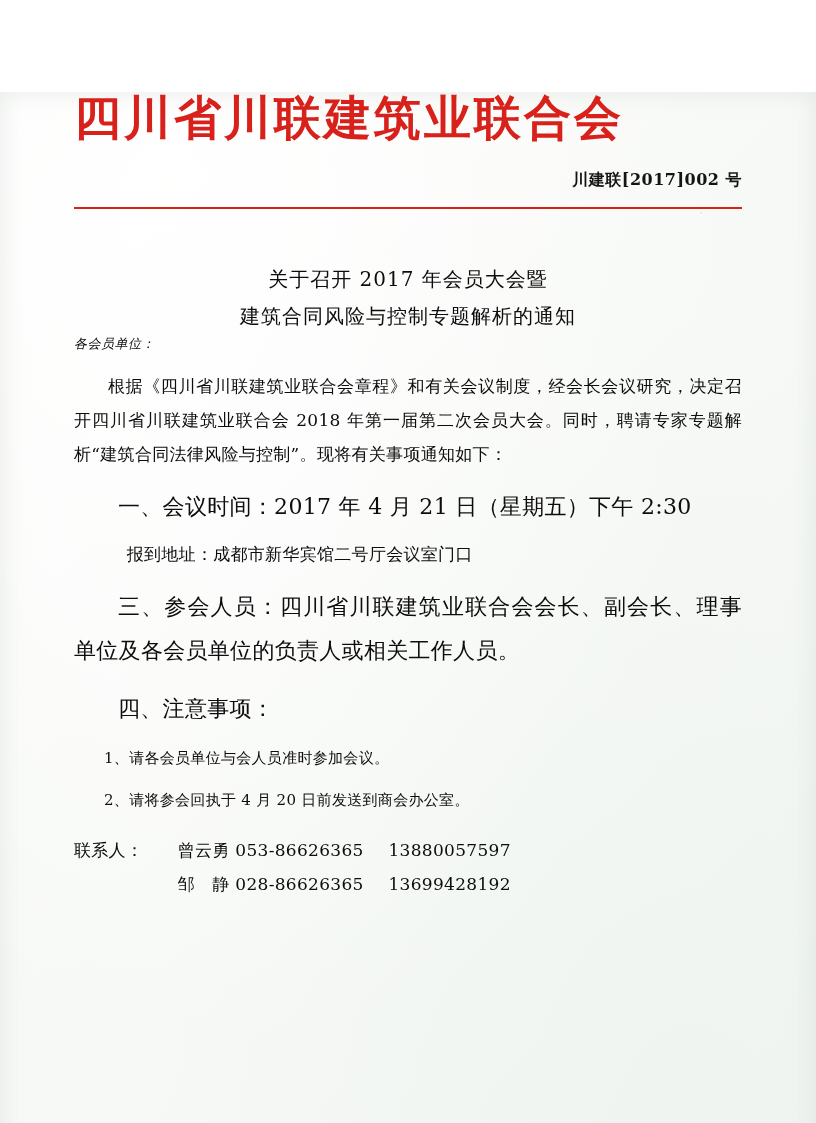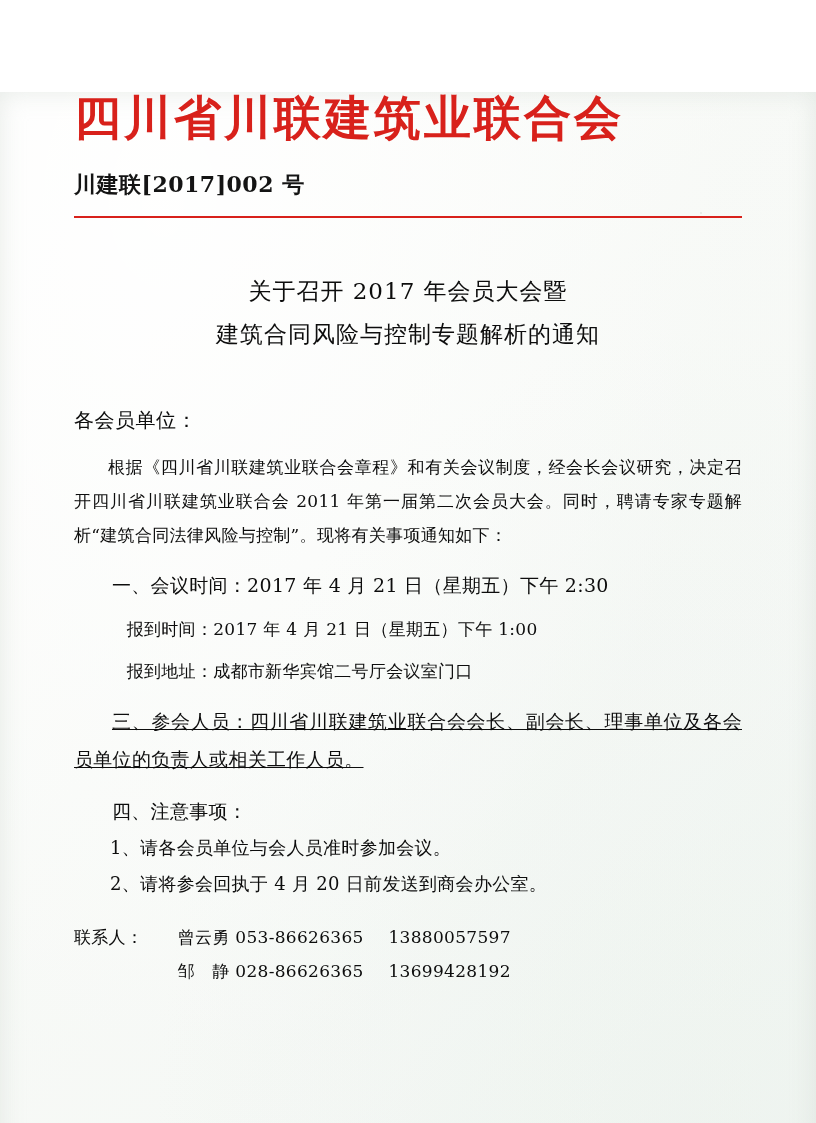--- a/index.html
+++ b/index.html
@@ -48,83 +48,83 @@
     font-family: "DejaVu Sans", "Liberation Sans", sans-serif;
     font-weight: bold;
     font-size: 47px;
     letter-spacing: 3px;
     line-height: 1.1;
     white-space: nowrap;
   }
 
   .doc-number {
     margin-top: 26px;
-    text-align: left;
-    font-size: 22px;
+    text-align: right;
+    font-size: 16px;
     color: #141414;
     letter-spacing: 0.5px;
     font-family: "DejaVu Serif", "Liberation Serif", serif;
     font-weight: bold;
   }
 
   .red-rule {
     margin-top: 16px;
     height: 2.5px;
     background: #d8211b;
   }
 
   .doc-title {
     margin-top: 52px;
     text-align: center;
-    font-size: 23px;
+    font-size: 20px;
     line-height: 1.85;
     color: #0d0d0d;
     letter-spacing: 1px;
   }
 
   .salutation {
-    margin-top: 52px;
-    font-size: 20px;
+    font-size: 13px;
     color: #0d0d0d;
     letter-spacing: 0.5px;
+    font-style: italic;
   }
 
   .para {
     margin-top: 16px;
     font-size: 17px;
     line-height: 2.0;
     color: #0d0d0d;
     text-align: justify;
     text-indent: 2em;
     letter-spacing: 0.3px;
   }
 
   .item {
     margin-top: 14px;
-    font-size: 19px;
+    font-size: 22px;
     line-height: 2.0;
     color: #0d0d0d;
     text-indent: 2em;
     letter-spacing: 0.3px;
   }
   .item.flow {
     text-indent: 2em;
     text-align: justify;
-    text-decoration: underline;
   }
   .sub-item {
     margin-top: 8px;
     font-size: 17px;
     line-height: 2.0;
     color: #0d0d0d;
     padding-left: 3.1em;
     letter-spacing: 0.3px;
   }
   .note-item {
-    font-size: 18px;
+    margin-top: 12px;
+    font-size: 15px;
     line-height: 2.0;
     color: #0d0d0d;
     text-indent: 2em;
     letter-spacing: 0.3px;
   }
 
   .contact-block {
     margin-top: 18px;
   }
   .contact-row {
@@ -173,25 +173,24 @@
 
     <div class="red-rule"></div>
 
     <div class="doc-title">
       <div>关于召开 2017 年会员大会暨</div>
       <div>建筑合同风险与控制专题解析的通知</div>
     </div>
 
     <div class="salutation">各会员单位：</div>
 
-    <div class="para">根据《四川省川联建筑业联合会章程》和有关会议制度，经会长会议研究，决定召开四川省川联建筑业联合会 2011 年第一届第二次会员大会。同时，聘请专家专题解析“建筑合同法律风险与控制”。现将有关事项通知如下：</div>
+    <div class="para">根据《四川省川联建筑业联合会章程》和有关会议制度，经会长会议研究，决定召开四川省川联建筑业联合会 2018 年第一届第二次会员大会。同时，聘请专家专题解析“建筑合同法律风险与控制”。现将有关事项通知如下：</div>
 
     <div class="item">一、会议时间：2017 年 4 月 21 日（星期五）下午 2:30</div>
 
-    <div class="sub-item">报到时间：2017 年 4 月 21 日（星期五）下午 1:00</div>
 
 
     <div class="sub-item">报到地址：成都市新华宾馆二号厅会议室门口</div>
 
     <div class="item flow">三、参会人员：四川省川联建筑业联合会会长、副会长、理事单位及各会员单位的负责人或相关工作人员。</div>
 
     <div class="item">四、注意事项：</div>
 
     <div class="note-item">1、请各会员单位与会人员准时参加会议。</div>
 

